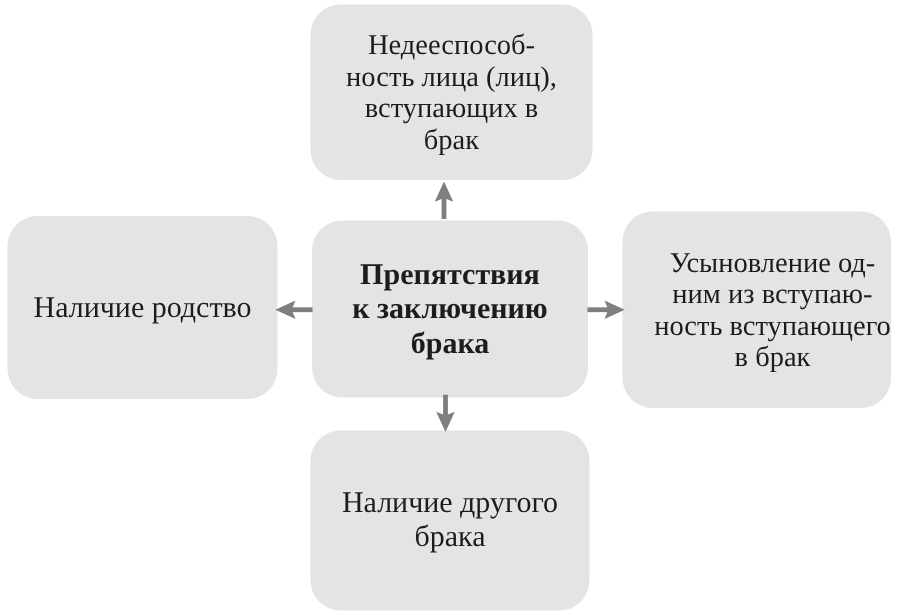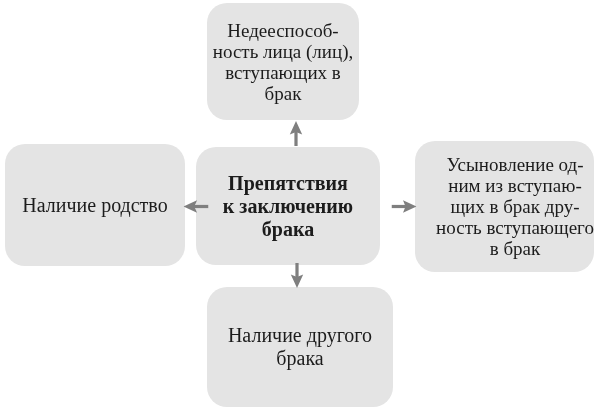--- a/index.html
+++ b/index.html
@@ -25,23 +25,23 @@
     justify-content: center;
     align-items: center;
     text-align: center;
     font-size: 19px;
     line-height: 21px;
     padding: 0 6px;
     box-sizing: border-box;
   }
   .box .line { white-space: nowrap; }
 
-  #box-top    { left: 207px; top: 3px;   width: 152px; height: 117px; }
+  #box-top    { left: 207px; top: 3px;   width: 188px; height: 117px; }
   #box-left   { left: 5px;   top: 144px; width: 180px; height: 122px; font-size: 20px; }
-  #box-center { left: 196px; top: 147px; width: 184px; height: 118px;
+  #box-center { left: 208px; top: 147px; width: 184px; height: 118px;
                 font-weight: bold; font-size: 20px; line-height: 23px; }
   #box-right  { left: 415px; top: 141px; width: 179px; height: 131px; padding-left: 27px; }
   #box-bottom { left: 207px; top: 287px; width: 186px; height: 120px;
                 font-size: 20px; line-height: 23px; text-align: right; }
 
   .arrow {
     position: absolute;
     width: 16px;
     height: 25px;
     color: var(--arrow, #7f7f7f);
@@ -70,21 +70,20 @@
 
   <div class="box" id="box-center">
     <div class="line">Препятствия</div>
     <div class="line">к заключению</div>
     <div class="line">брака</div>
   </div>
 
   <div class="box" id="box-right">
     <div class="line">Усыновление од-</div>
     <div class="line">ним из вступаю-</div>
-    <div class="line">щих в брак дру-</div>
     <div class="line">ность вступающего</div>
     <div class="line">в брак</div>
   </div>
 
   <div class="box" id="box-bottom">
     <div class="line">Наличие другого</div>
     <div class="line">брака</div>
   </div>
 
   <div class="arrow" id="arrow-up">

